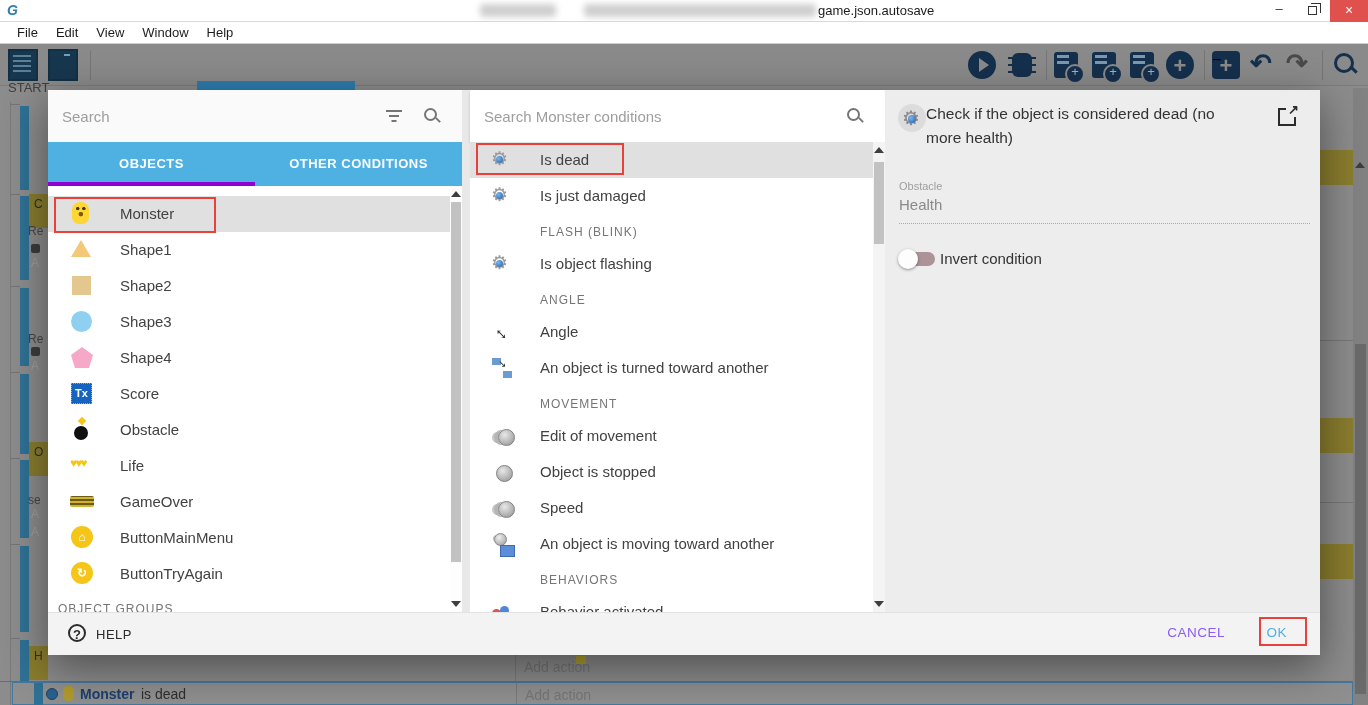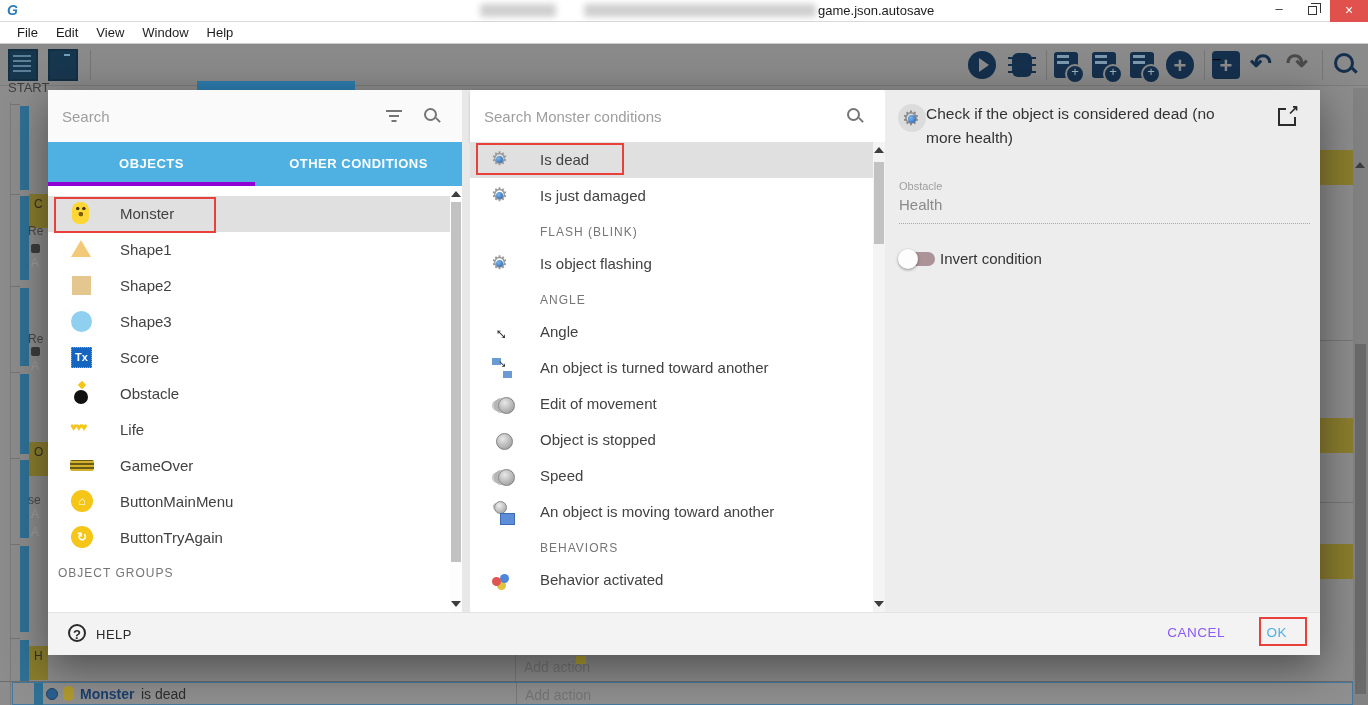--- a/index.html
+++ b/index.html
@@ -311,20 +311,24 @@
             </div>
             <div class="row t-item">
               <span class="ic ic-shape2"></span>
               <span class="label">Shape2</span>
             </div>
             <div class="row t-item">
               <span class="ic ic-shape3"></span>
               <span class="label">Shape3</span>
             </div>
             <div class="row t-item">
+              <span class="ic ic-shape4"></span>
+              <span class="label">Shape4</span>
+            </div>
+            <div class="row t-item">
               <span class="ic ic-score"></span>
               <span class="label">Score</span>
             </div>
             <div class="row t-item">
               <span class="ic ic-obstacle"></span>
               <span class="label">Obstacle</span>
             </div>
             <div class="row t-item">
               <span class="ic ic-life"></span>
               <span class="label">Life</span>
@@ -380,20 +384,24 @@
 
               <span class="label">ANGLE</span>
             </div>
             <div class="row t-item">
               <span class="ic ic-angle-arrow"></span>
               <span class="label">Angle</span>
             </div>
             <div class="row t-item">
               <span class="ic ic-turned-toward"></span>
               <span class="label">An object is turned toward another</span>
+            </div>
+            <div class="row t-header">
+
+              <span class="label">MOVEMENT</span>
             </div>
             <div class="row t-item">
               <span class="ic ic-move-angle"></span>
               <span class="label">Edit of movement</span>
             </div>
             <div class="row t-item">
               <span class="ic ic-move-stopped"></span>
               <span class="label">Object is stopped</span>
             </div>
             <div class="row t-item">

